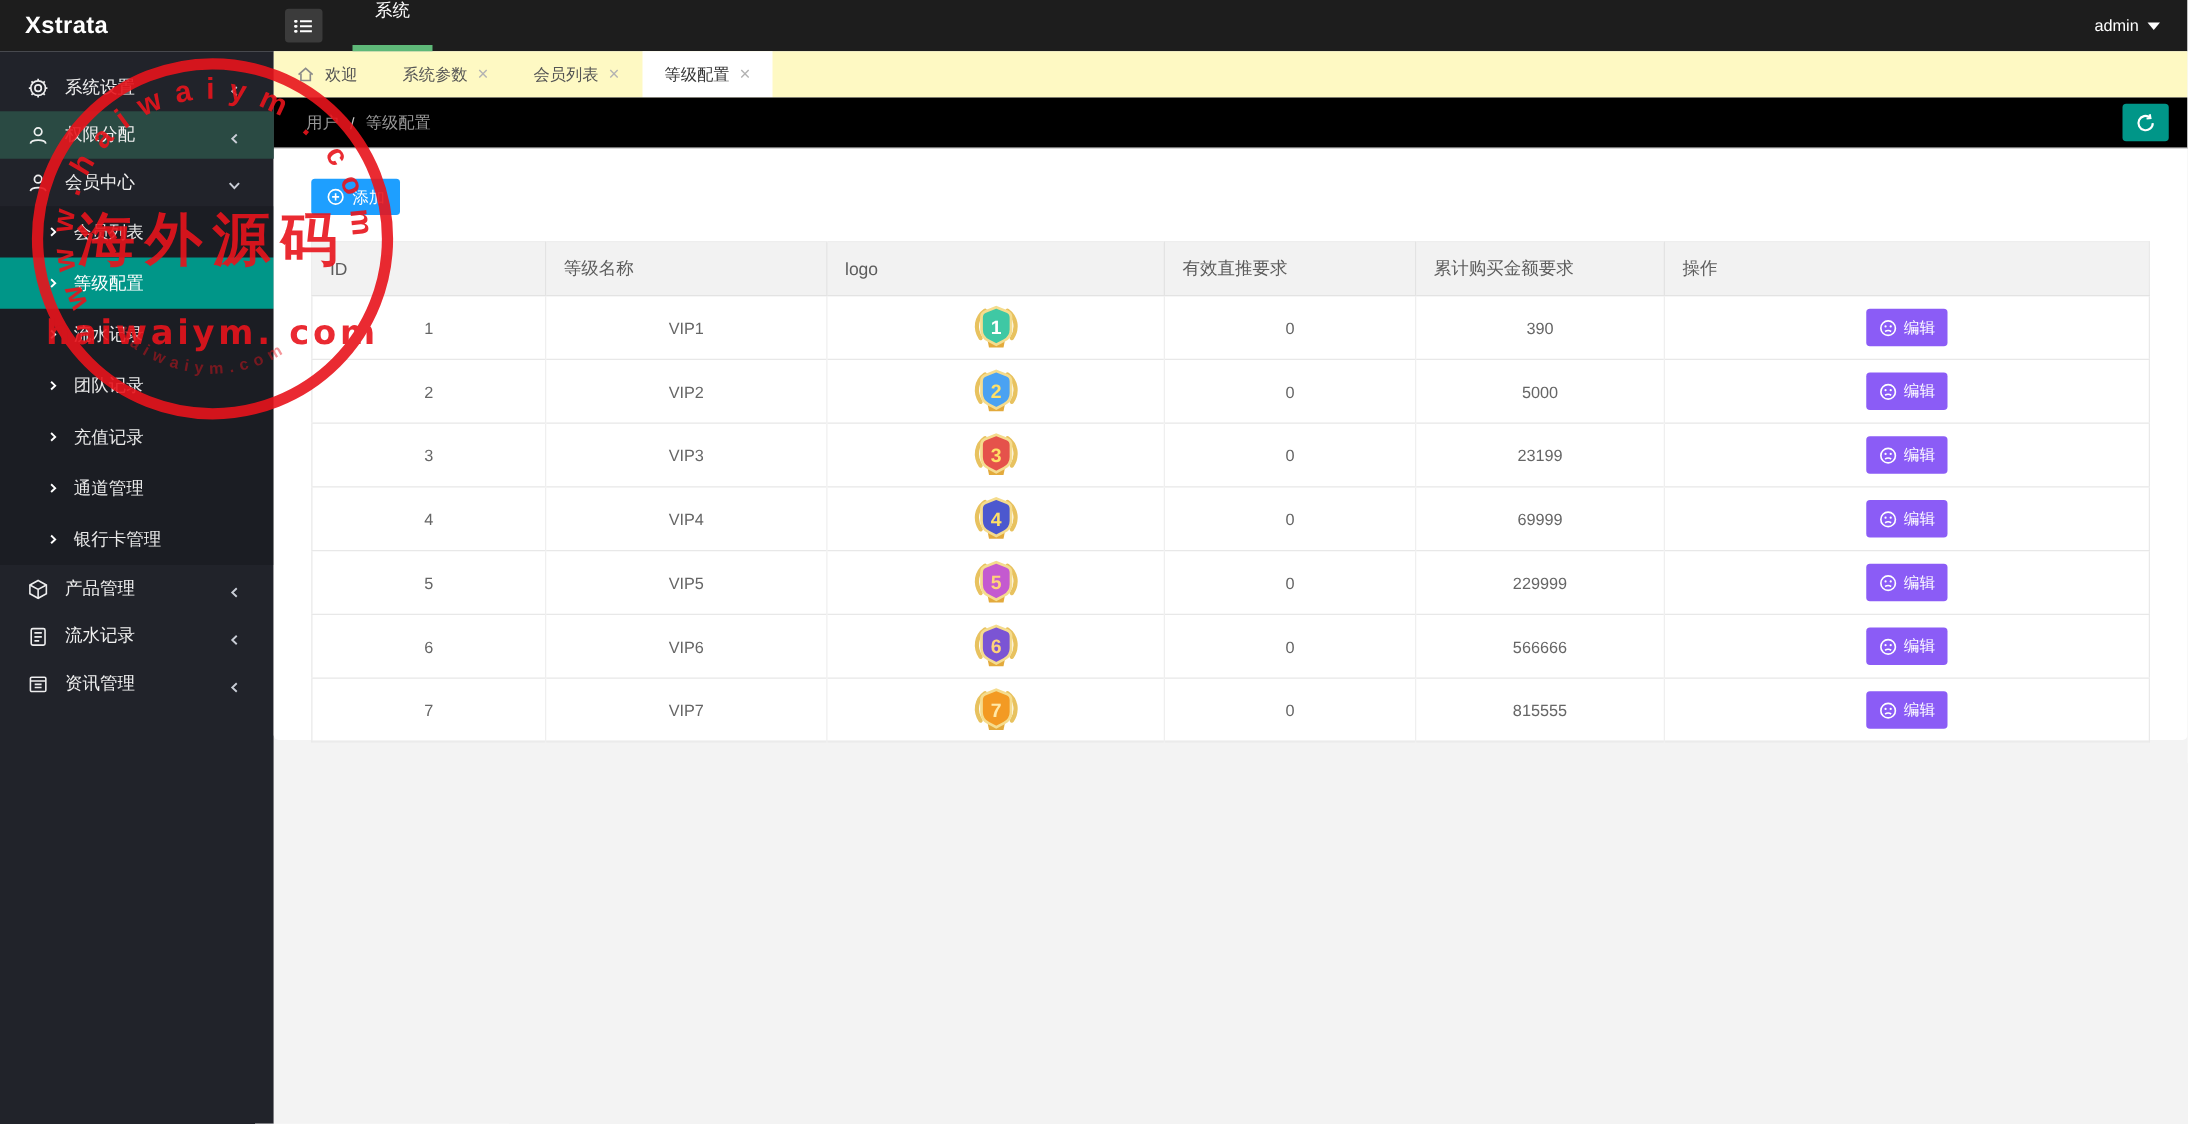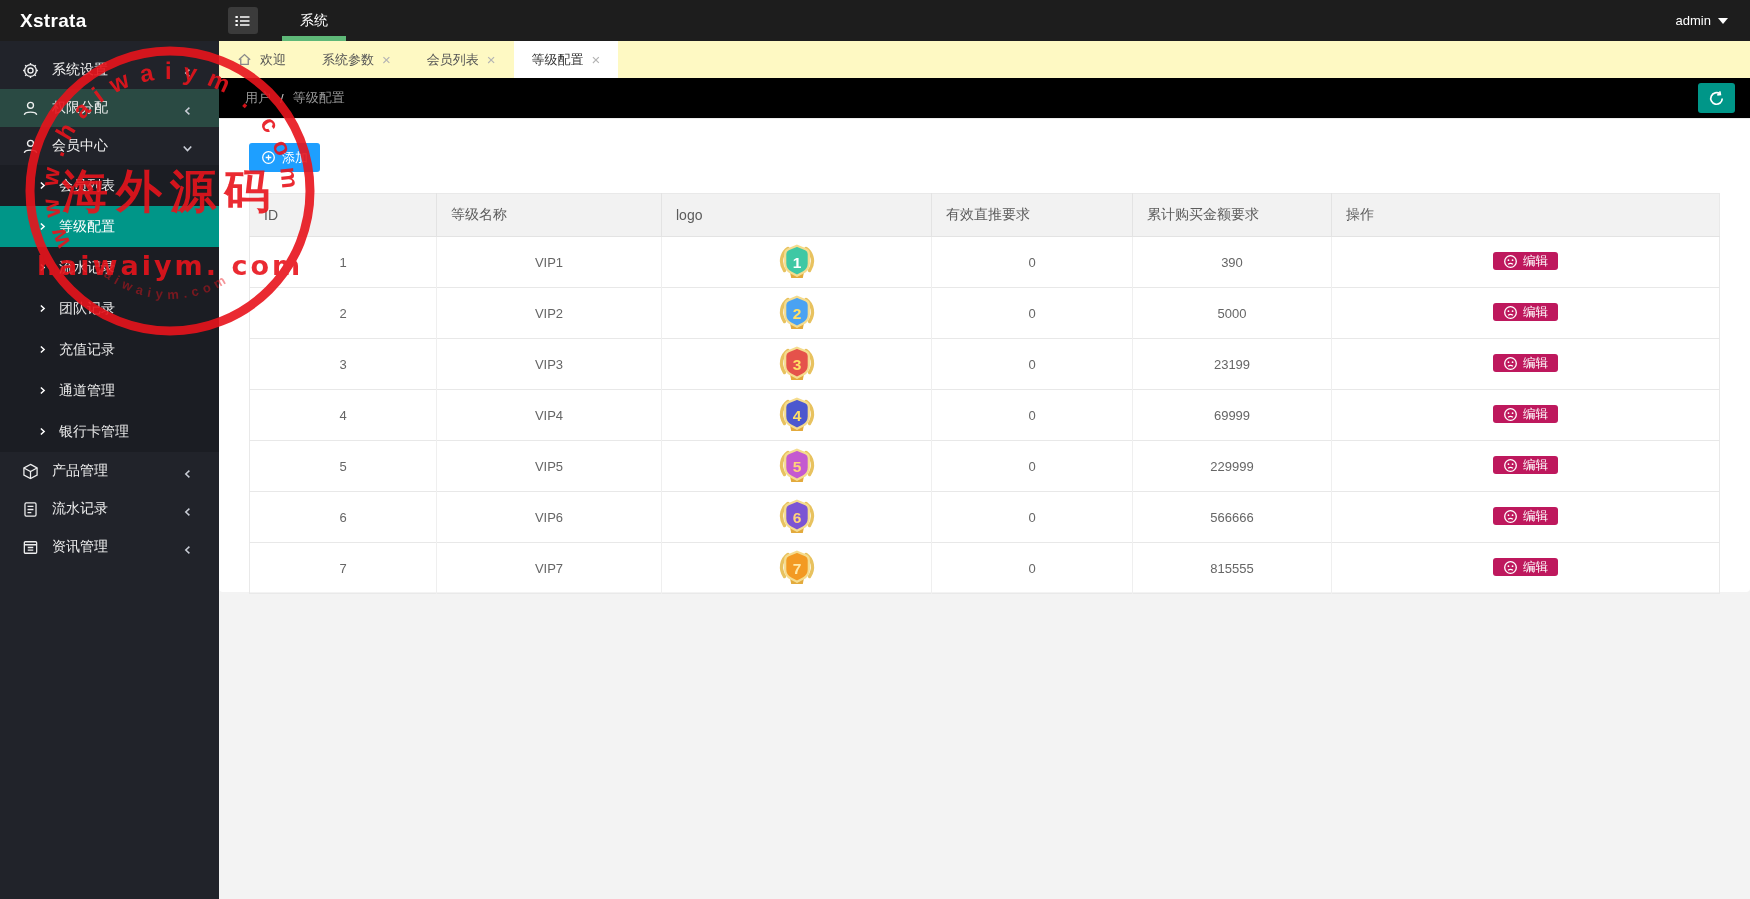--- a/index.html
+++ b/index.html
@@ -6,21 +6,21 @@
     font-family:"Liberation Sans","DejaVu Sans",sans-serif;}
   .app{position:relative;width:1750px;height:899px;background:#f3f3f3;}
 
   
   .topbar{height:41px;background:#1d1d1d;display:flex;align-items:center;}
   .logo{width:219px;box-sizing:border-box;padding-left:20px;color:#fff;
     font-size:19px;font-weight:bold;letter-spacing:.3px;}
   .hamburger{margin-left:9px;width:30px;height:27px;border:none;border-radius:3px;
     background:#3b3b3b;display:flex;align-items:center;justify-content:center;cursor:pointer;}
   .top-menu-item{position:relative;margin-left:24px;height:41px;display:flex;
-    align-items:center;padding:0 18px;color:#fff;font-size:14px;cursor:pointer;}
+    padding:0 18px;color:#fff;font-size:14px;cursor:pointer;}
   .top-menu-item::after{content:"";position:absolute;left:0;right:0;bottom:0;height:5px;
     background:#5eb878;}
   .topbar .spacer{flex:1;}
   .user{display:flex;align-items:center;gap:7px;color:#ffffff;font-size:13px;
     padding-right:22px;cursor:pointer;}
   .caret{width:0;height:0;border-left:5px solid transparent;border-right:5px solid transparent;
     border-top:6px solid #fff;}
 
   
   .body{display:flex;height:858px;}
@@ -70,21 +70,21 @@
   table.grid{margin-top:21px;width:1471px;border-collapse:collapse;table-layout:fixed;
     border:1px solid #e9e9e9;}
   table.grid th{height:40px;background:#f2f2f2;color:#5c5c5c;font-size:14px;font-weight:400;
     text-align:left;padding-left:14px;border-right:1px solid #e3e3e3;border-bottom:1px solid #e3e3e3;}
   table.grid th:last-child{border-right:none;}
   table.grid td{height:48px;text-align:center;color:#666;font-size:13px;
     border-top:1px solid #e8e8e8;border-right:1px solid #efefef;}
   table.grid td:last-child{border-right:none;}
   table.grid tr:first-child td{border-top:none;}
   .medal{vertical-align:middle;}
-  .edit-btn{height:18px;padding:0 10px;border:none;border-radius:3px;background:#be185d;
+  .edit-btn{height:30px;padding:0 10px;border:none;border-radius:3px;background:#8b5cf6;
     color:#fff;font-size:12.5px;display:inline-flex;align-items:center;gap:5px;cursor:pointer;
     font-family:inherit;}
 
   
   .stamp{position:absolute;left:20px;top:35px;z-index:60;pointer-events:none;}
   .stamp text{fill:#e8141c;}
   .stamp-arc{font-size:24px;font-weight:bold;letter-spacing:2px;
     font-family:"Liberation Sans","DejaVu Sans",sans-serif;}
   .stamp-cn{font-family:"Liberation Serif","DejaVu Serif",serif;font-size:46px;
     font-weight:bold;letter-spacing:8px;}

